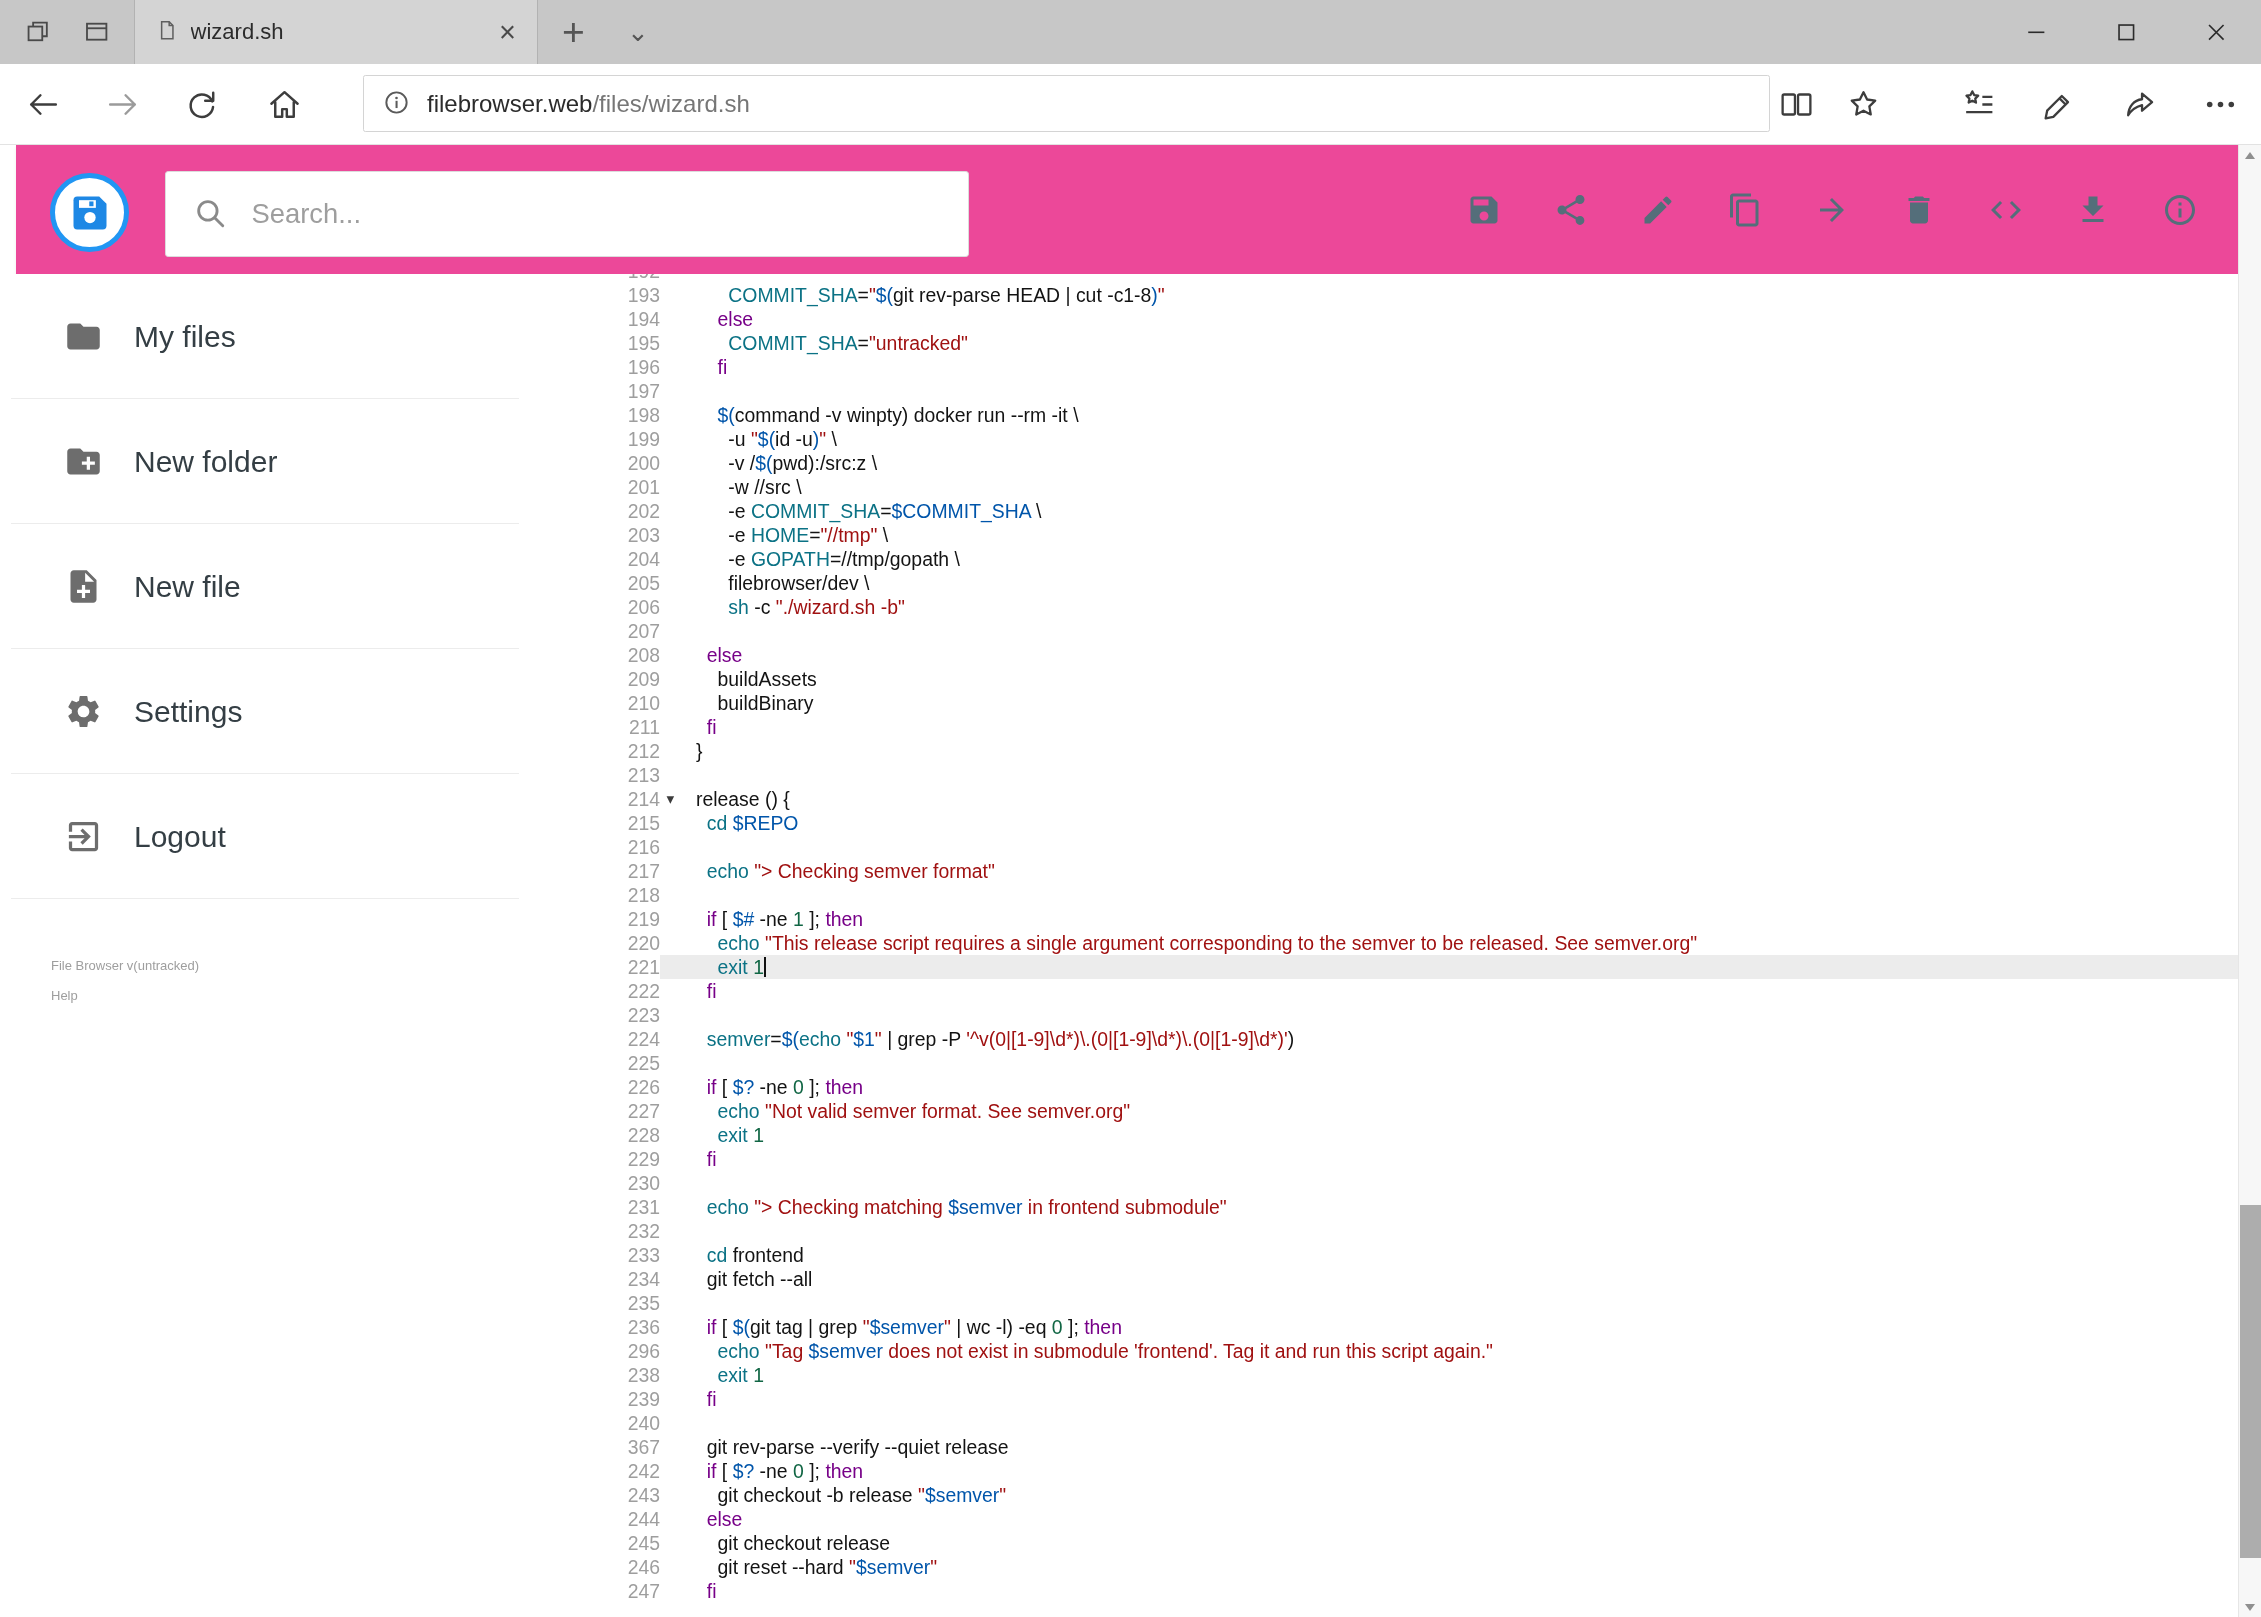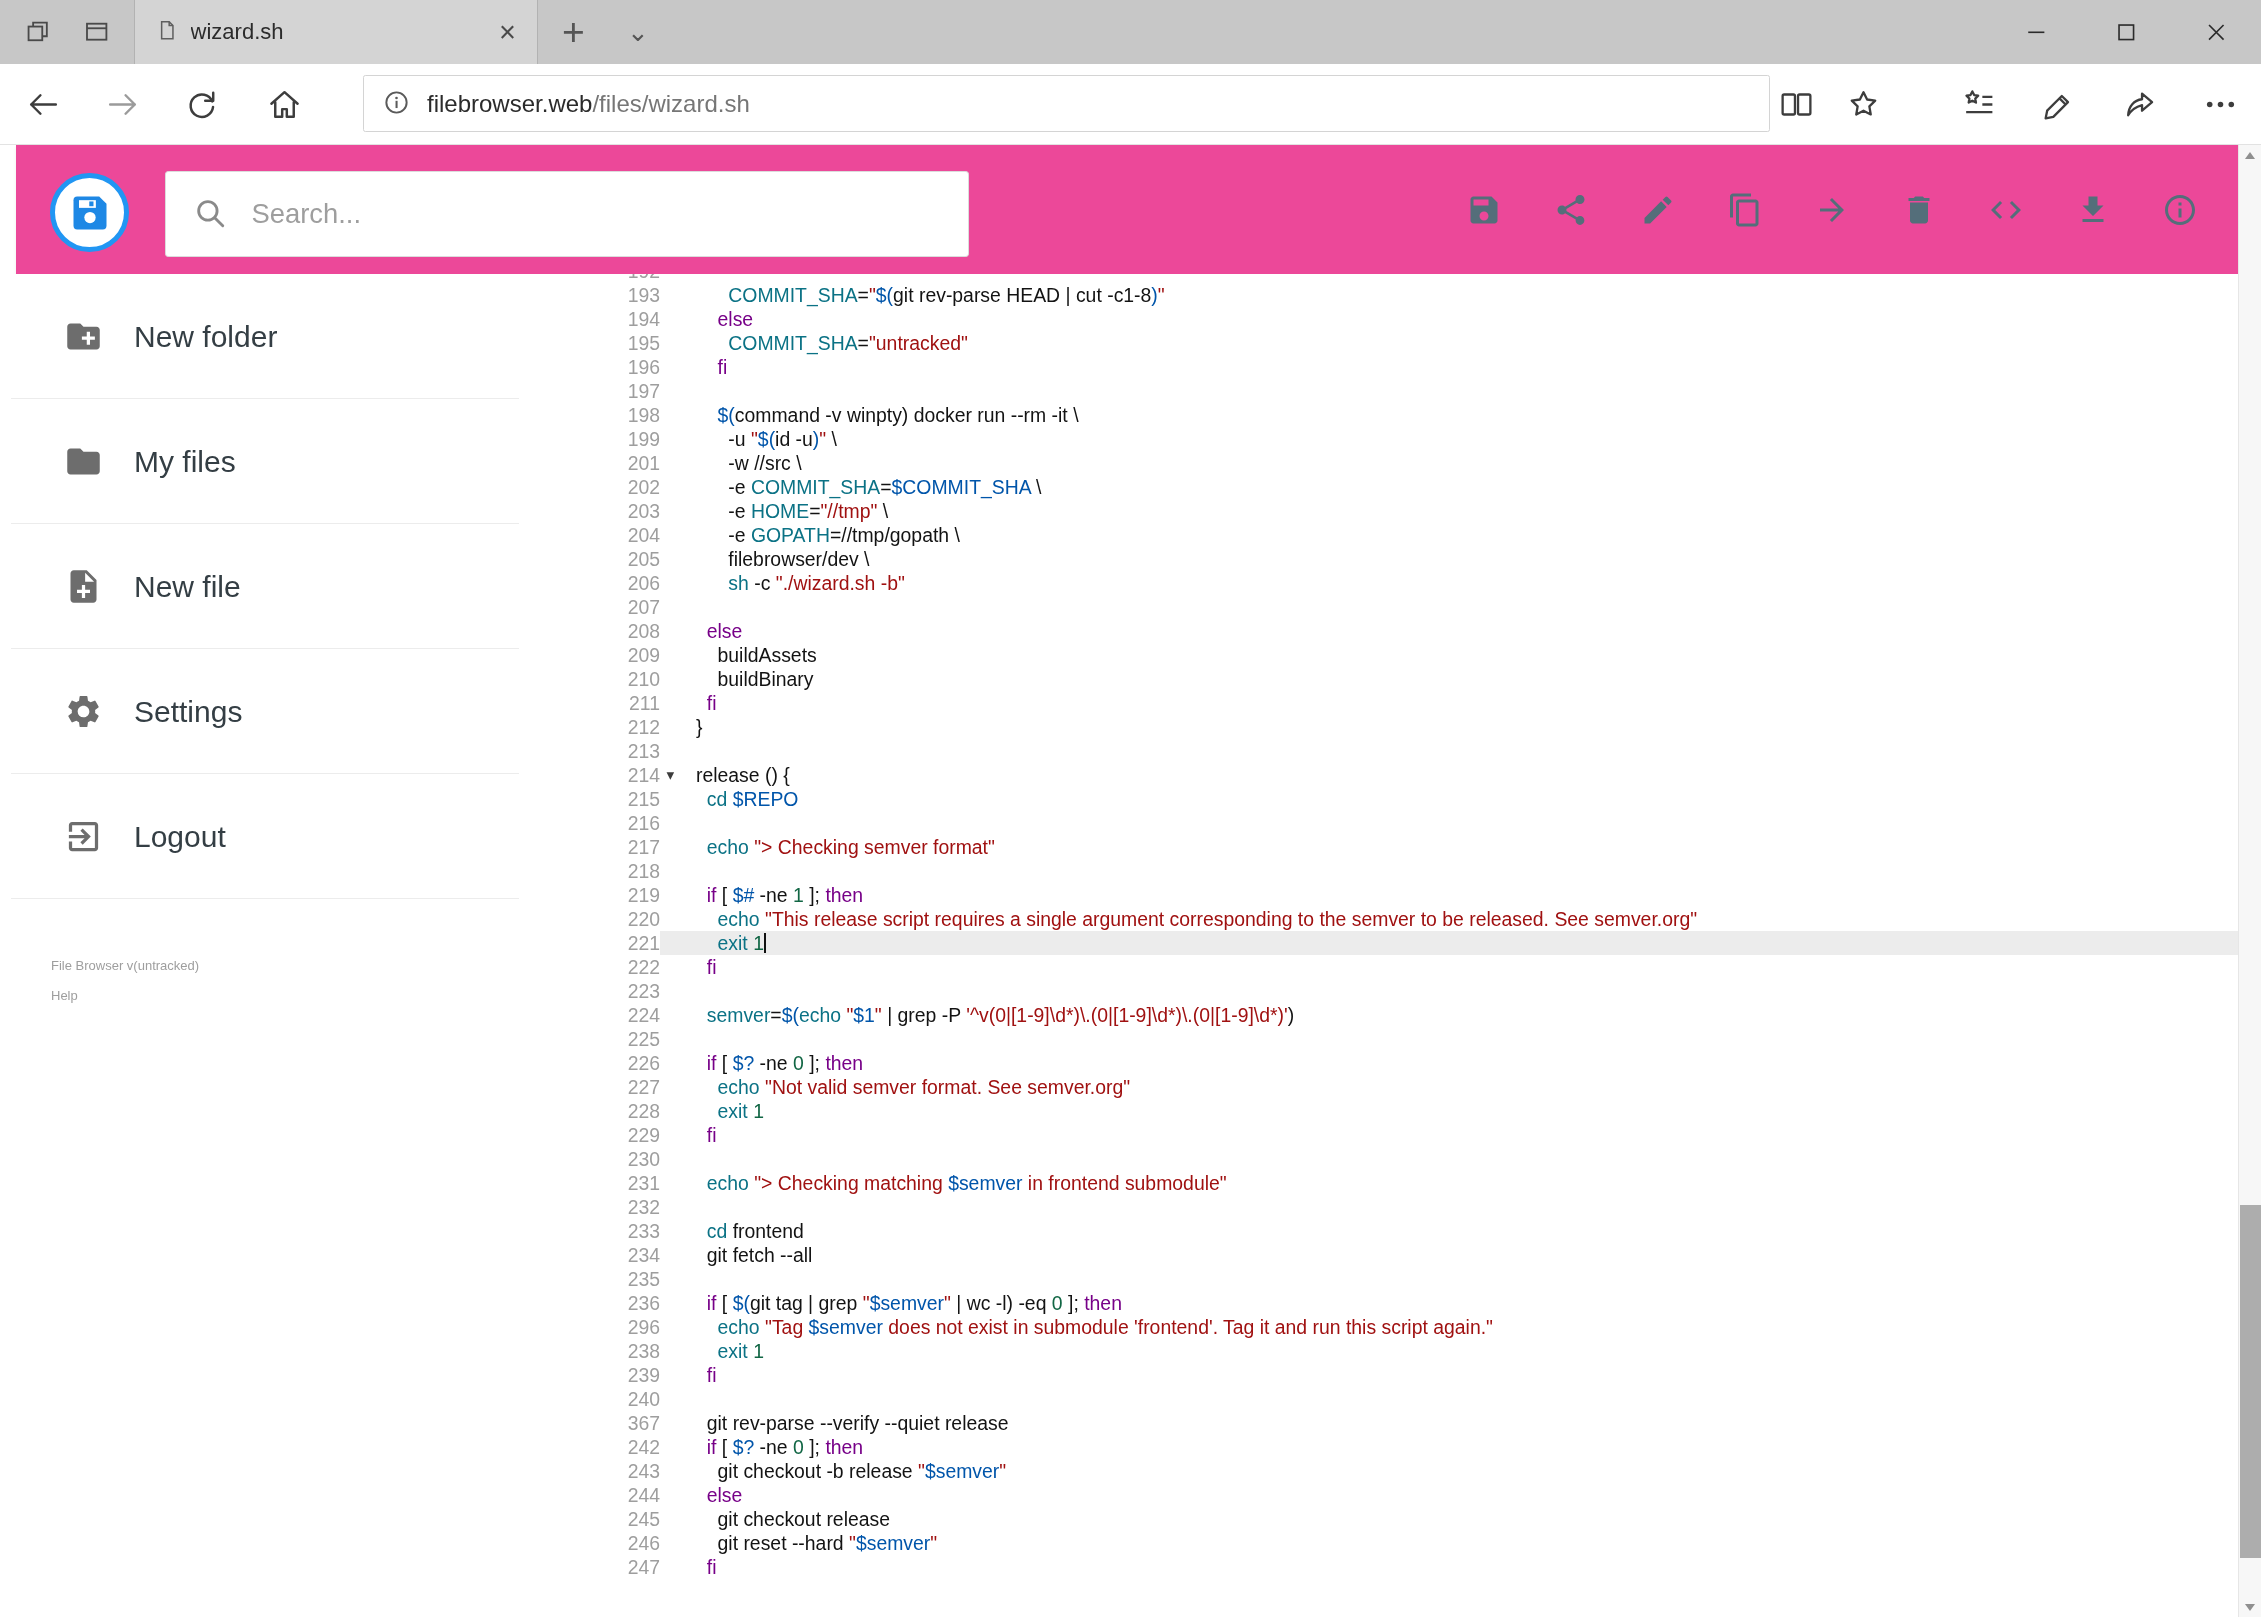--- a/index.html
+++ b/index.html
@@ -256,32 +256,32 @@
             <path d="M11 7h2v2h-2zm0 4h2v6h-2zm1-9C6.48 2 2 6.48 2 12s4.48 10 10 10 10-4.48 10-10S17.52 2 12 2zm0 18c-4.41 0-8-3.59-8-8s3.59-8 8-8 8 3.59 8 8-3.59 8-8 8z"></path>
           </svg>
         </span>
     </div>
   </div>
 
   <div class="sidebar">
     <div class="sb-item">
       <span class="sb-icon">
           <svg width="39" height="39" viewBox="0 0 24 24">
+            <path d="M10 4H4c-1.1 0-2 .9-2 2v12c0 1.1.9 2 2 2h16c1.1 0 2-.9 2-2V8c0-1.1-.9-2-2-2h-8l-2-2z"></path>
+          </svg>
+        </span>
+      <span class="sb-label">My files</span>
+    </div>
+    <div class="sb-item">
+      <span class="sb-icon">
+          <svg width="39" height="39" viewBox="0 0 24 24">
             <path d="M20 6h-8l-2-2H4c-1.1 0-2 .9-2 2v12c0 1.1.9 2 2 2h16c1.1 0 2-.9 2-2V8c0-1.1-.9-2-2-2zm-1 8h-3v3h-2v-3h-3v-2h3V9h2v3h3v2z"></path>
           </svg>
         </span>
       <span class="sb-label">New folder</span>
-    </div>
-    <div class="sb-item">
-      <span class="sb-icon">
-          <svg width="39" height="39" viewBox="0 0 24 24">
-            <path d="M10 4H4c-1.1 0-2 .9-2 2v12c0 1.1.9 2 2 2h16c1.1 0 2-.9 2-2V8c0-1.1-.9-2-2-2h-8l-2-2z"></path>
-          </svg>
-        </span>
-      <span class="sb-label">My files</span>
     </div>
     <div class="sb-item">
       <span class="sb-icon">
           <svg width="39" height="39" viewBox="0 0 24 24">
             <path d="M14 2H6c-1.1 0-2 .9-2 2v16c0 1.1.9 2 2 2h12c1.1 0 2-.9 2-2V8l-6-6zm2 14h-3v3h-2v-3H8v-2h3v-3h2v3h3v2zm-3-7V3.5L18.5 9H13z"></path>
           </svg>
         </span>
       <span class="sb-label">New file</span>
     </div>
     <div class="sb-item">
@@ -309,20 +309,21 @@
   <div class="editor">
     <div class="lines">
         <div class="crow"><div class="gut">192</div><div class="mark"></div><div class="code"></div></div>
         <div class="crow"><div class="gut">193</div><div class="mark"></div><div class="code">      <span class="tk-d">COMMIT_SHA</span>=<span class="tk-s">"</span><span class="tk-v">$(</span>git rev-parse HEAD | cut -c1-8<span class="tk-v">)</span><span class="tk-s">"</span></div></div>
         <div class="crow"><div class="gut">194</div><div class="mark"></div><div class="code">    <span class="tk-k">else</span></div></div>
         <div class="crow"><div class="gut">195</div><div class="mark"></div><div class="code">      <span class="tk-d">COMMIT_SHA</span>=<span class="tk-s">"untracked"</span></div></div>
         <div class="crow"><div class="gut">196</div><div class="mark"></div><div class="code">    <span class="tk-k">fi</span></div></div>
         <div class="crow"><div class="gut">197</div><div class="mark"></div><div class="code"></div></div>
         <div class="crow"><div class="gut">198</div><div class="mark"></div><div class="code">    <span class="tk-v">$(</span>command -v winpty) docker run --rm -it \</div></div>
         <div class="crow"><div class="gut">199</div><div class="mark"></div><div class="code">      -u <span class="tk-s">"</span><span class="tk-v">$(</span>id -u<span class="tk-v">)</span><span class="tk-s">"</span> \</div></div>
+        <div class="crow"><div class="gut">200</div><div class="mark"></div><div class="code">      -v /<span class="tk-v">$(</span>pwd):/src:z \</div></div>
         <div class="crow"><div class="gut">201</div><div class="mark"></div><div class="code">      -w //src \</div></div>
         <div class="crow"><div class="gut">202</div><div class="mark"></div><div class="code">      -e <span class="tk-d">COMMIT_SHA</span>=<span class="tk-v">$COMMIT_SHA</span> \</div></div>
         <div class="crow"><div class="gut">203</div><div class="mark"></div><div class="code">      -e <span class="tk-d">HOME</span>=<span class="tk-s">"//tmp"</span> \</div></div>
         <div class="crow"><div class="gut">204</div><div class="mark"></div><div class="code">      -e <span class="tk-d">GOPATH</span>=//tmp/gopath \</div></div>
         <div class="crow"><div class="gut">205</div><div class="mark"></div><div class="code">      filebrowser/dev \</div></div>
         <div class="crow"><div class="gut">206</div><div class="mark"></div><div class="code">      <span class="tk-b">sh</span> -c <span class="tk-s">"./wizard.sh -b"</span></div></div>
         <div class="crow"><div class="gut">207</div><div class="mark"></div><div class="code"></div></div>
         <div class="crow"><div class="gut">208</div><div class="mark"></div><div class="code">  <span class="tk-k">else</span></div></div>
         <div class="crow"><div class="gut">209</div><div class="mark"></div><div class="code">    buildAssets</div></div>
         <div class="crow"><div class="gut">210</div><div class="mark"></div><div class="code">    buildBinary</div></div>

